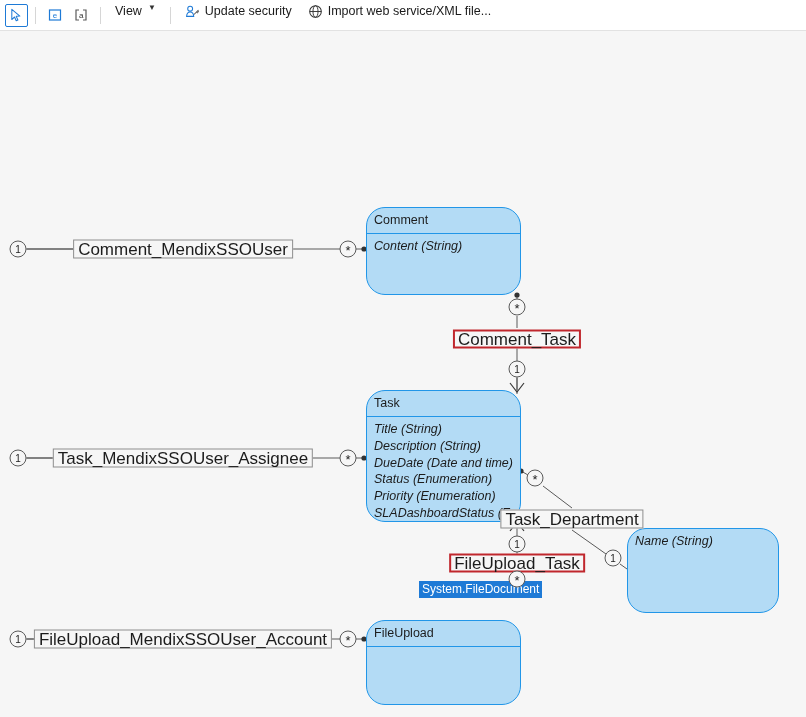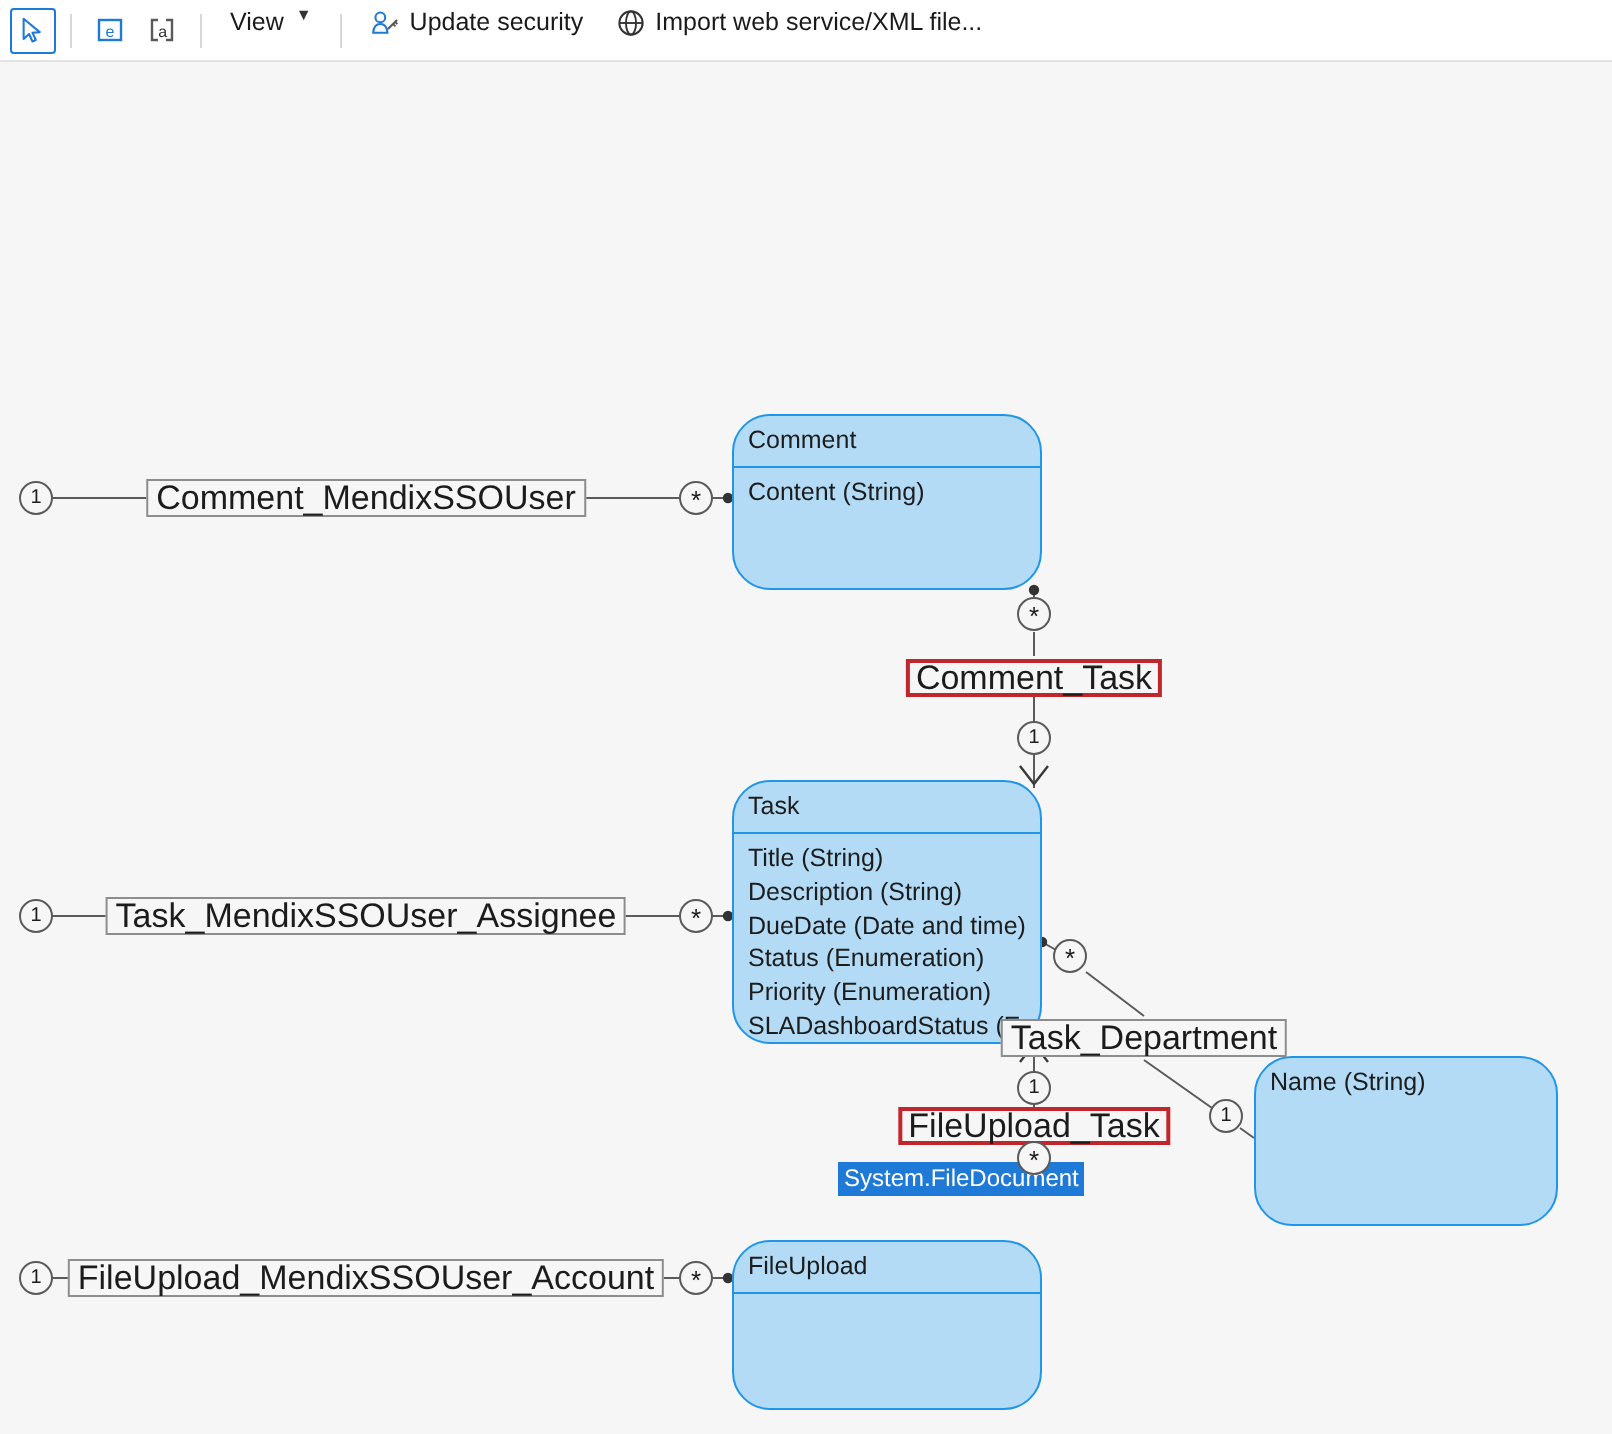--- a/index.html
+++ b/index.html
@@ -110,20 +110,21 @@
     white-space: nowrap;
   }
   .entity-attrs {
     padding: 4px 0 0 7px;
     font-size: 12.5px;
     color: #1c1c1c;
   }
   .attr {
     line-height: 16.8px;
     white-space: nowrap;
+    font-style: italic;
   }
 
   
   .assoc-label {
     position: absolute;
     box-sizing: border-box;
     background: #f6f6f6;
     border: 1px solid #8d8d8d;
     font-size: 17px;
     color: #1c1c1c;

